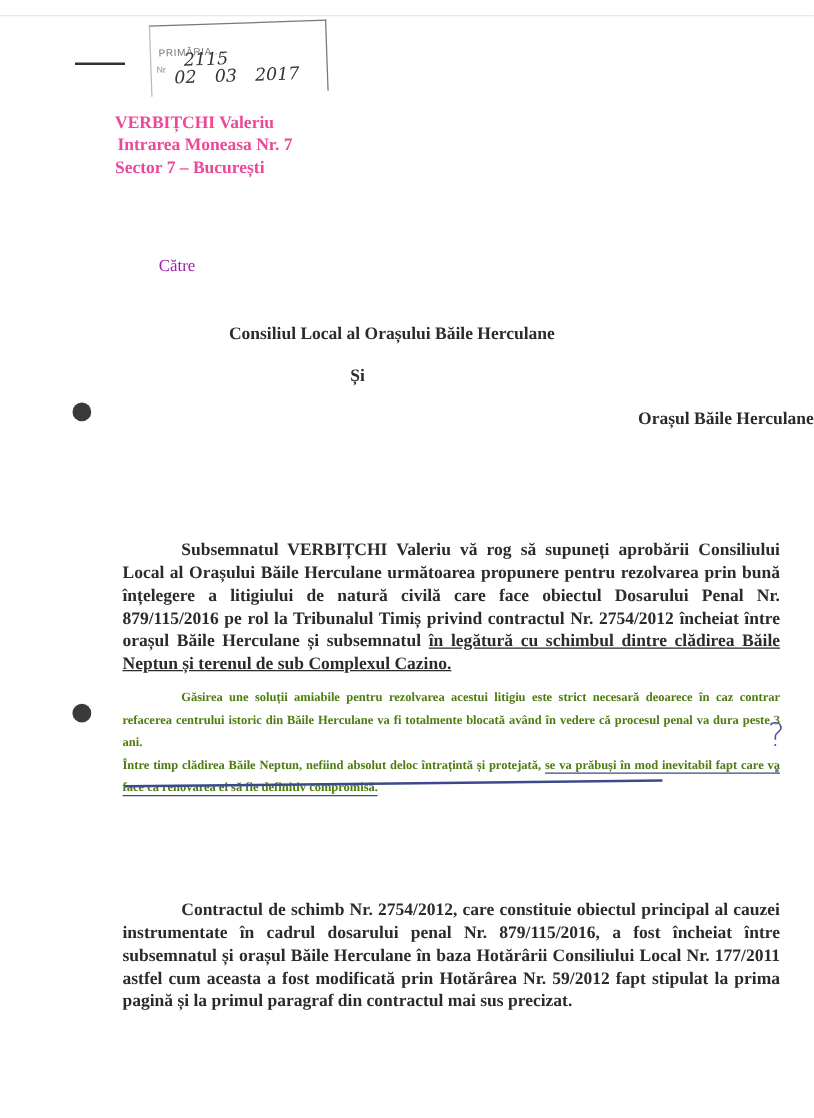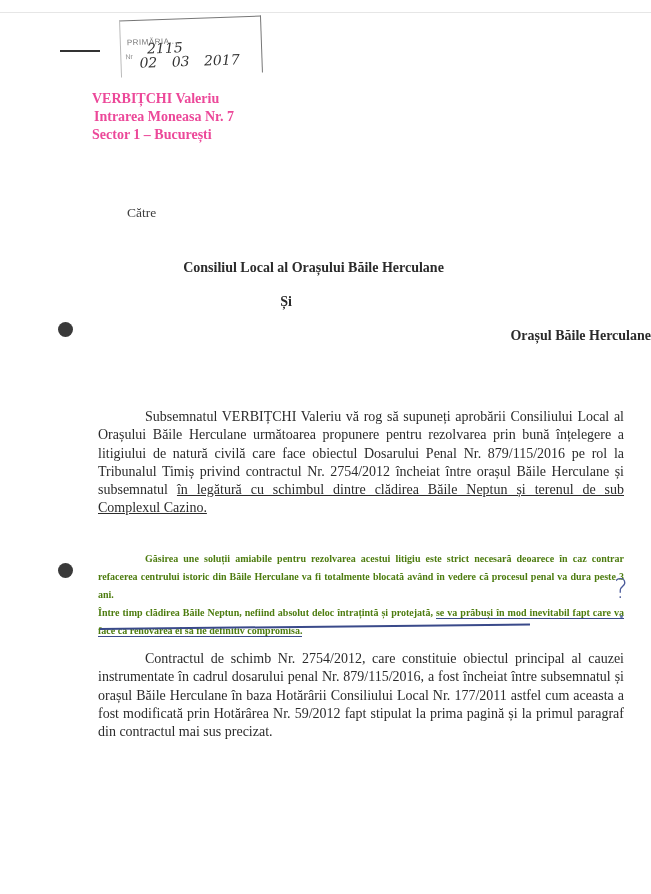--- a/index.html
+++ b/index.html
@@ -15,30 +15,30 @@
     border-top:1px solid #777; border-right:1px solid #777; border-left:1px solid #bbb;
     transform:rotate(-2deg);
   }
   .stamp .label { position:absolute; left:6px; top:17px; font-family:"Liberation Sans", sans-serif; font-size:8px; color:#777; letter-spacing:0.5px; }
   .stamp .nr { position:absolute; left:4px; top:32px; font-family:"Liberation Sans", sans-serif; font-size:7px; color:#888; }
   .stamp .hw1 { position:absolute; left:26px; top:20px; font-family:"DejaVu Serif", serif; font-style:italic; font-size:14px; color:#333; }
   .stamp .hw2 { position:absolute; left:18px; top:34px; font-family:"DejaVu Serif", serif; font-style:italic; font-size:14px; color:#333; word-spacing:10px; }
 
   .sender { left:92px; top:90px; font-weight:bold; font-size:14px; line-height:18px; color:#ec4899; }
   .sender div:nth-child(2) { padding-left:2px; }
-  .catre { left:127px; top:205px; font-size:13.5px; color:#404040; }
+  .catre { left:127px; top:205px; font-size:13.5px; color:#a21caf; }
   .recip1 { left:0; width:587px; top:260px; text-align:center; font-weight:bold; font-size:14px; padding-left:40px; box-sizing:border-box; }
   .si { left:0; width:524px; top:294px; text-align:center; font-weight:bold; font-size:14px; padding-left:48px; box-sizing:border-box; }
   .recip2 { left:0; width:651px; top:327px; text-align:right; font-weight:bold; font-size:14px; line-height:17px; padding-left:28px; box-sizing:border-box; }
 
   .para { left:98px; width:526px; text-align:justify; font-size:14px; line-height:18.3px; }
-  .bold { font-weight:normal; }
+  .bold { font-weight:bold;margin-top:24px; }
   .p1 { top:408px; }
   .p2 { top:550px; font-size:10px; line-height:18px; color:#4d7c0f;font-weight:bold; }
-  .p3 { top:650px; }
+  .p3 { top:696px; }
   .indent { display:inline-block; width:47px; }
   .ul { text-decoration:underline; }
   .hand-ul { border-bottom:1.5px solid #3a4a8a; }
 
   .hole { width:15px; height:15px; border-radius:50%; background:#3a3a3a; }
   .hole1 { left:58px; top:322px; }
   .hole2 { left:58px; top:563px; }
 
   .qmark { left:614px; top:574px; font-family:"DejaVu Sans", sans-serif; font-size:26px; color:#4a5a9a; font-weight:300; }
   .qdot { left:620px; top:615px; width:3px; height:3px; border-radius:50%; background:#6a7aaa; }
@@ -53,21 +53,21 @@
 <div class="abs stamp">
   <span class="label">PRIMĂRIA ...</span>
   <span class="nr">Nr</span>
   <span class="hw1">2115</span>
   <span class="hw2">02 03 2017</span>
 </div>
 
 <div class="abs sender">
   <div>VERBIȚCHI Valeriu</div>
   <div>Intrarea Moneasa Nr. 7</div>
-  <div>Sector 1 – București</div>
+  <div>Sector 7 – București</div>
 </div>
 
 <div class="abs catre">Către</div>
 
 <div class="abs recip1">Consiliul Local al Orașului Băile Herculane</div>
 <div class="abs si">Și</div>
 <div class="abs recip2">
   <div>Orașul Băile Herculane</div>
 </div>
 

